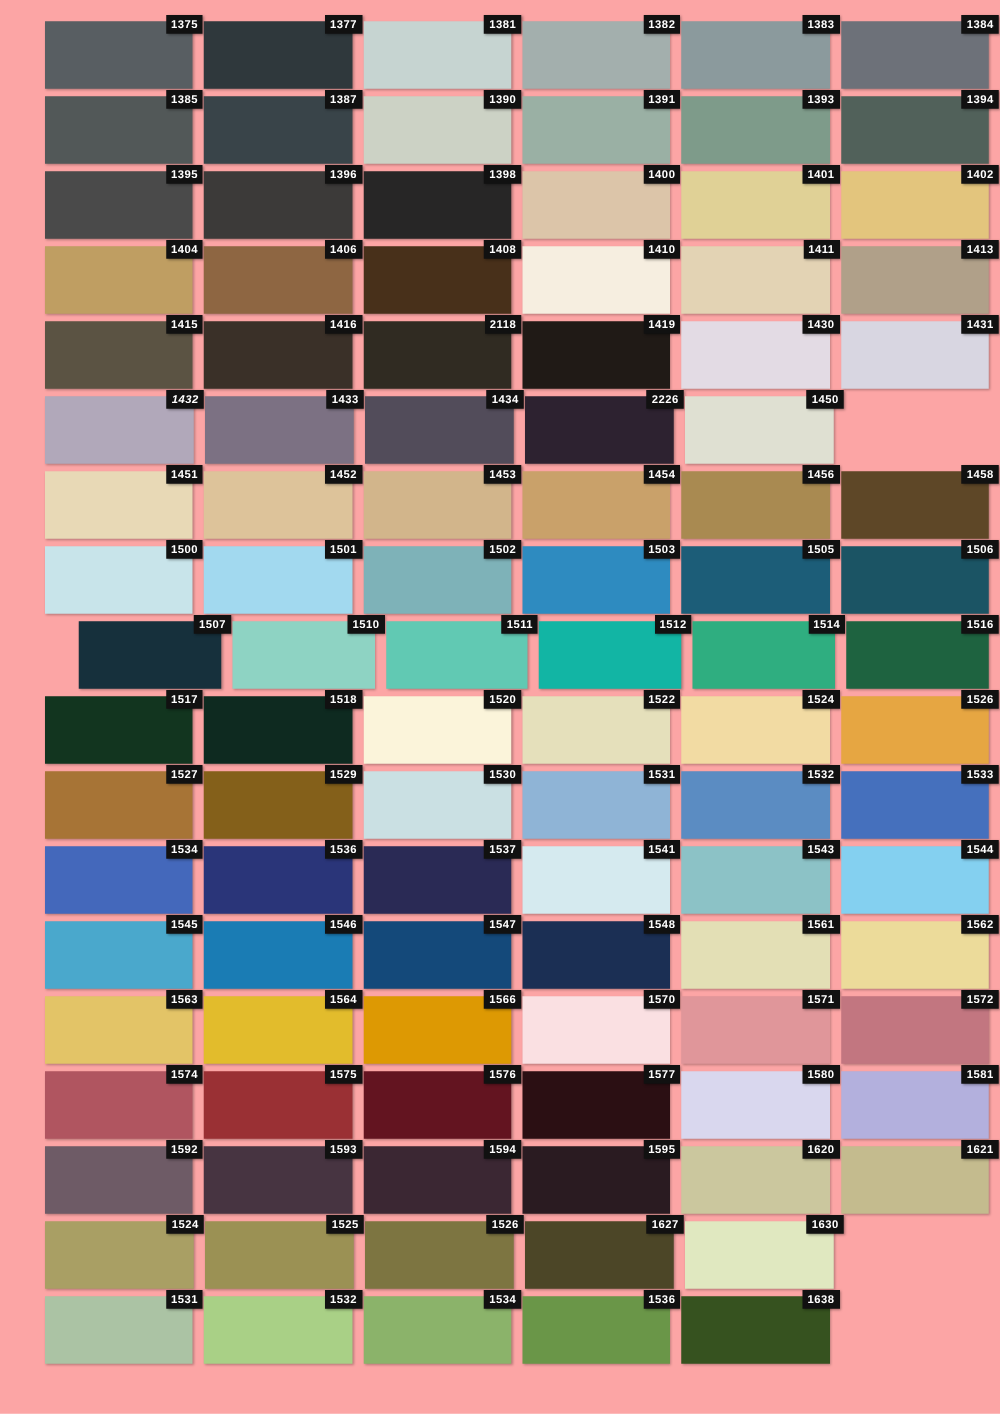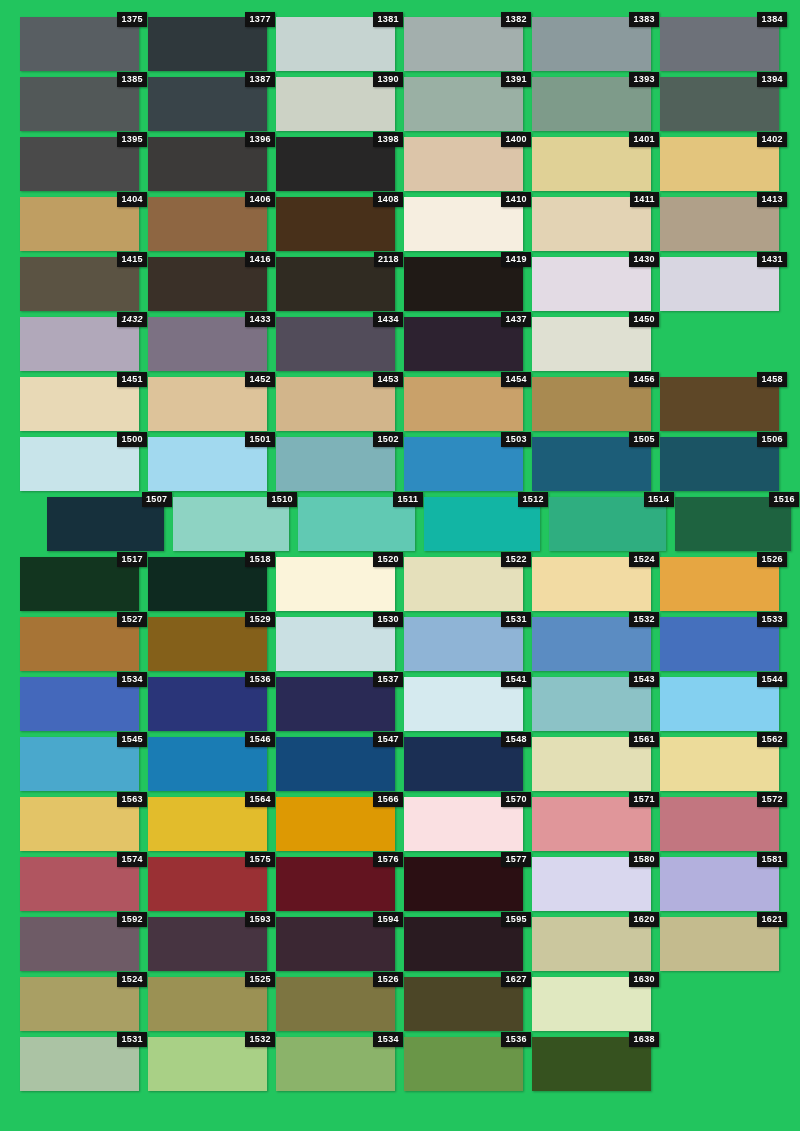--- a/index.html
+++ b/index.html
@@ -11,23 +11,23 @@
   body {
     width: 800px;
     height: 1131px;
     font-family: "Liberation Sans", sans-serif;
     overflow: hidden;
   }
   #chart {
     position: relative;
     width: 800px;
     height: 1131px;
-    background: #22c55e;
+    background: #fca5a5;
     box-sizing: border-box;
-    padding: 17px 0 0 0;
+    padding: 17px 0 0 16px;
   }
   .swatch-row {
     display: flex;
     flex-direction: row;
     align-items: flex-start;
     height: 60px;
     margin-bottom: 0px;
     padding-left: 20px;
   }
   .swatch {
@@ -166,21 +166,21 @@
       <div class="swatch" style="background: rgb(177, 168, 186); font-style: italic;">
         <span class="swatch-code">1432</span>
       </div>
       <div class="swatch" style="background: rgb(124, 113, 131);">
         <span class="swatch-code">1433</span>
       </div>
       <div class="swatch" style="background: rgb(82, 76, 90);">
         <span class="swatch-code">1434</span>
       </div>
       <div class="swatch" style="background: rgb(45, 34, 48);">
-        <span class="swatch-code">1437</span>
+        <span class="swatch-code">2226</span>
       </div>
       <div class="swatch" style="background: rgb(223, 224, 210);">
         <span class="swatch-code">1450</span>
       </div>
     </div>
     <div class="swatch-row">
       <div class="swatch" style="background: rgb(232, 217, 182);">
         <span class="swatch-code">1451</span>
       </div>
       <div class="swatch" style="background: rgb(221, 195, 154);">

